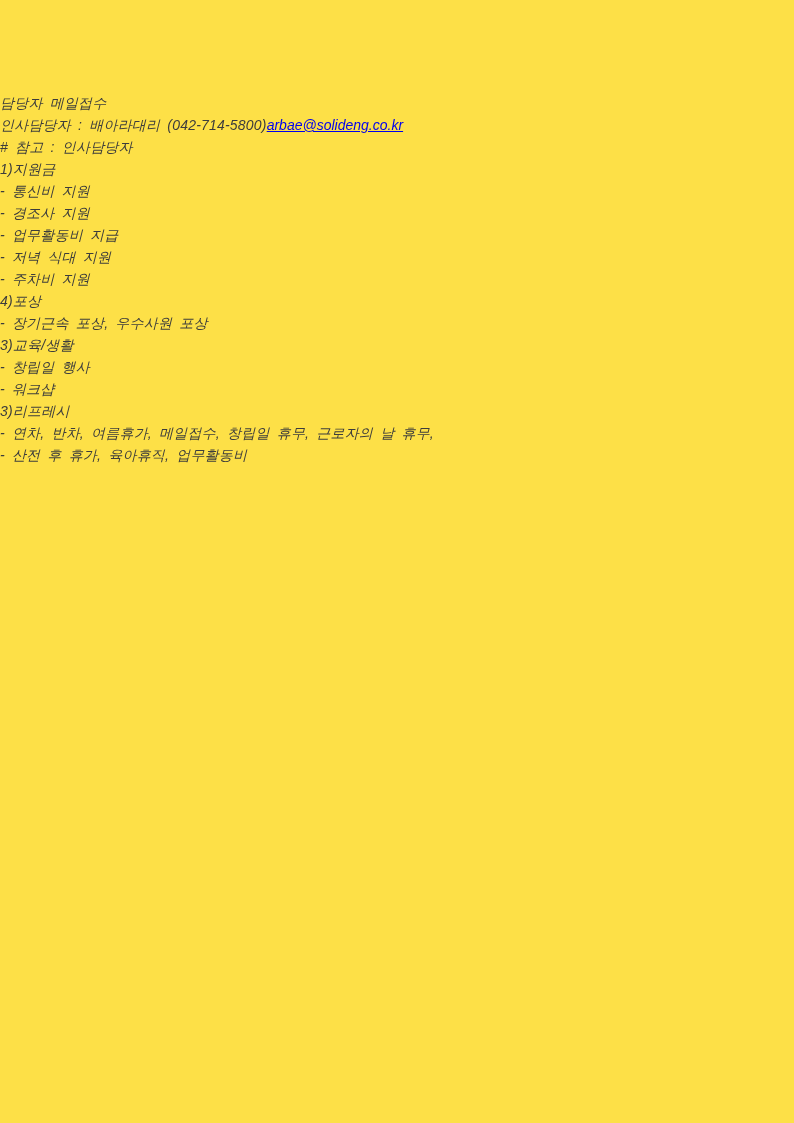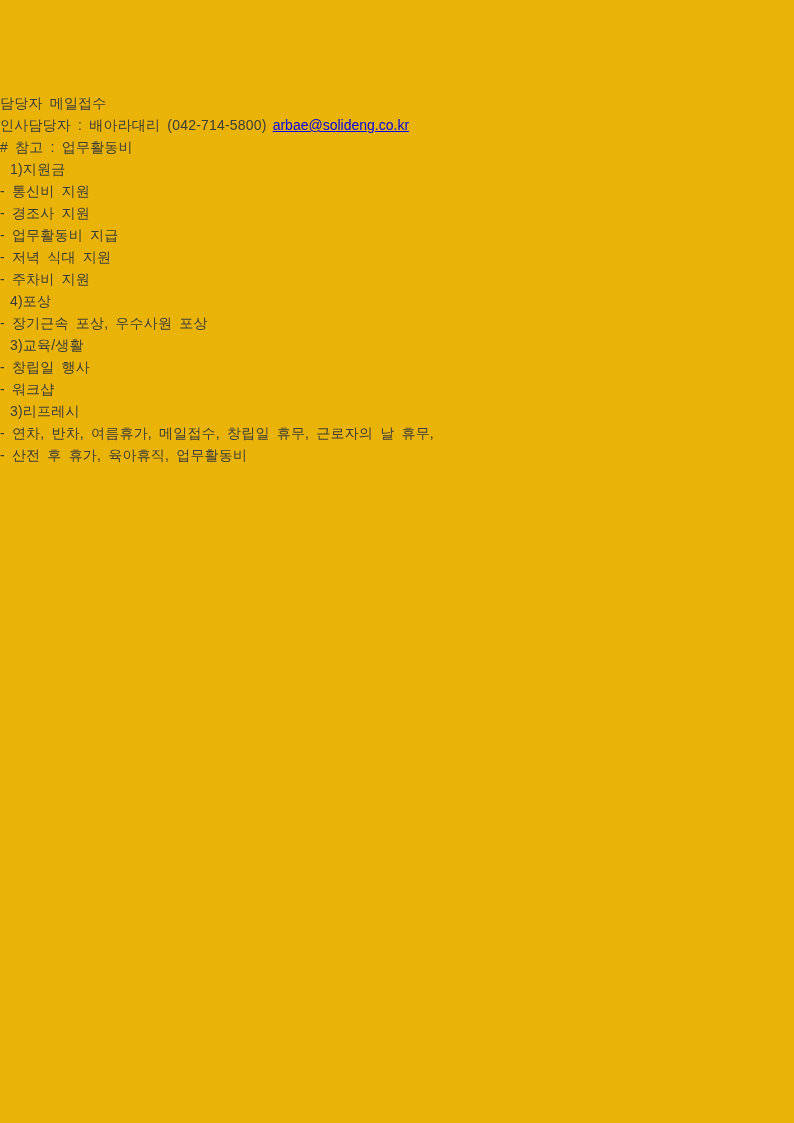--- a/index.html
+++ b/index.html
@@ -4,72 +4,71 @@
 <style>
   html, body {
     margin: 0;
     padding: 0;
     background: #ffffff;
   }
   .page {
     position: relative;
     width: 794px;
     height: 1123px;
-    background: #eab308;
+    background: #fde047;
     color: #3c3c3c;
     font-family: "Liberation Sans", sans-serif;
     font-size: 14px;
     letter-spacing: 0.2px;
     word-spacing: 3px;
     box-sizing: border-box;
     padding-top: 92px;
     overflow: hidden;
+    font-style: italic;
   }
   p.line {
     margin: 0;
     line-height: 22px;
     white-space: nowrap;
   }
   .header-line {
     margin-left: 82px;
   }
   .ref-title {
     margin-left: 75px;
     margin-top: 46px;
   }
   .section-heading {
     margin-left: 84px;
     margin-top: 20px;
-    padding-left: 10px;
   }
   .benefit-item {
     margin-left: 90px;
   }
   .dash {
     display: inline-block;
     margin-right: 7px;
   }
   a.email-link {
     color: #0000ee;
     text-decoration: underline;
     letter-spacing: 0;
     word-spacing: normal;
-    margin-left: 6px;
   }
 </style>
 </head>
 <body>
 
 <div class="page">
 
   <p class="line header-line">담당자 메일접수</p>
 
   <p class="line header-line"><span>인사담당자 : 배아라대리 (042-714-5800)</span><a class="email-link" href="#">arbae@solideng.co.kr</a></p>
 
-  <p class="line ref-title"># 참고 : 업무활동비</p>
+  <p class="line ref-title"># 참고 : 인사담당자</p>
 
   <div>
     <p class="line section-heading">1)지원금</p>
     <p class="line benefit-item"><span class="dash">-</span><span>통신비 지원</span></p>
     <p class="line benefit-item"><span class="dash">-</span><span>경조사 지원</span></p>
     <p class="line benefit-item"><span class="dash">-</span><span>업무활동비 지급</span></p>
     <p class="line benefit-item"><span class="dash">-</span><span>저녁 식대 지원</span></p>
     <p class="line benefit-item"><span class="dash">-</span><span>주차비 지원</span></p>
   </div>
 

